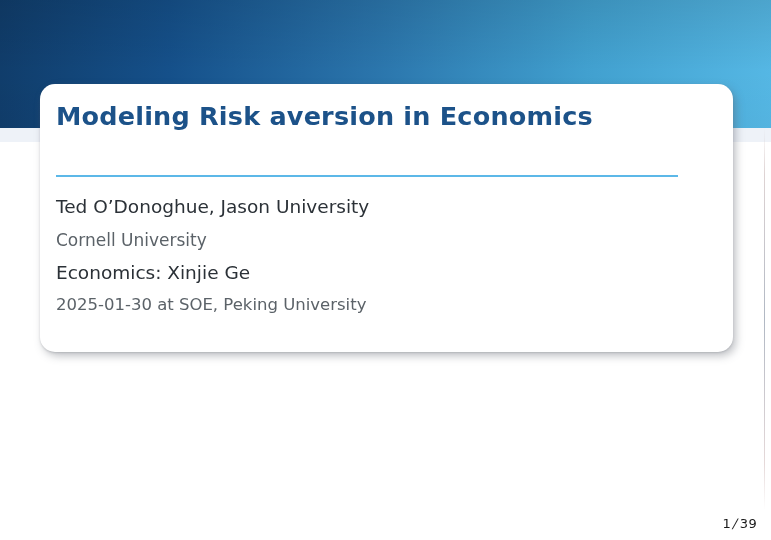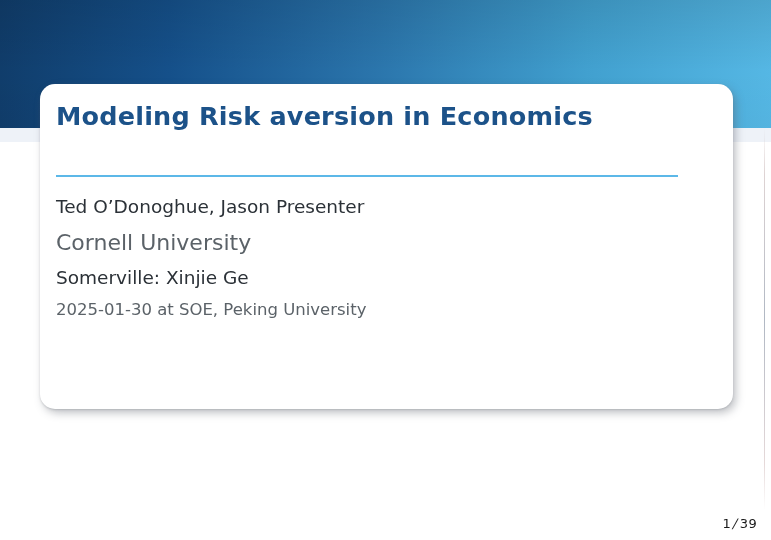--- a/index.html
+++ b/index.html
@@ -64,21 +64,21 @@
     height: 382px;
     background: linear-gradient(to bottom, rgba(214,198,198,0.0) 0%, rgba(196,176,176,0.55) 12%, rgba(150,160,175,0.75) 50%, rgba(205,180,180,0.5) 88%, rgba(220,205,205,0.0) 100%);
   }
 
   
   .card {
     position: absolute;
     left: 40px;
     top: 84px;
     width: 693px;
-    height: 325px;
+    height: 268px;
     background: #ffffff;
     border-radius: 15px;
     box-shadow: 3px 4px 9px rgba(90, 95, 105, 0.38),
                 0 1px 2px rgba(90, 95, 105, 0.22);
     box-sizing: border-box;
   }
 
   .card-inner {
     position: absolute;
     left: 16px;
@@ -119,21 +119,21 @@
     white-space: nowrap;
     font-family: "DejaVu Sans", "Liberation Sans", sans-serif;
   }
   .meta-line.authors {
     font-size: 18.5px;
     color: #2b3137;
     line-height: 1.0;
     margin-bottom: 15px;
   }
   .meta-line.institute {
-    font-size: 22px;
+    font-size: 17px;
     color: #5b6268;
     line-height: 1.0;
     margin-bottom: 15px;
   }
   .meta-line.presenter {
     font-size: 18.5px;
     color: #2b3137;
     line-height: 1.0;
     margin-bottom: 15px;
   }
@@ -174,23 +174,23 @@
   <div class="right-rule"></div>
 
   <div class="card">
     <div class="card-inner">
 
       <div class="slide-title">Modeling Risk aversion in Economics</div>
 
       <div class="title-rule"></div>
 
       <div class="meta">
-        <div class="meta-line authors">Ted O’Donoghue, Jason Presenter</div>
+        <div class="meta-line authors">Ted O’Donoghue, Jason University</div>
         <div class="meta-line institute">Cornell University</div>
-        <div class="meta-line presenter">Somerville: Xinjie Ge</div>
+        <div class="meta-line presenter">Economics: Xinjie Ge</div>
         <div class="meta-line date">2025-01-30 at SOE, Peking University</div>
       </div>
 
     </div>
   </div>
 
   <div class="page-number"><span>1</span><span class="slash">/</span><span>39</span></div>
 
 </div>
 

